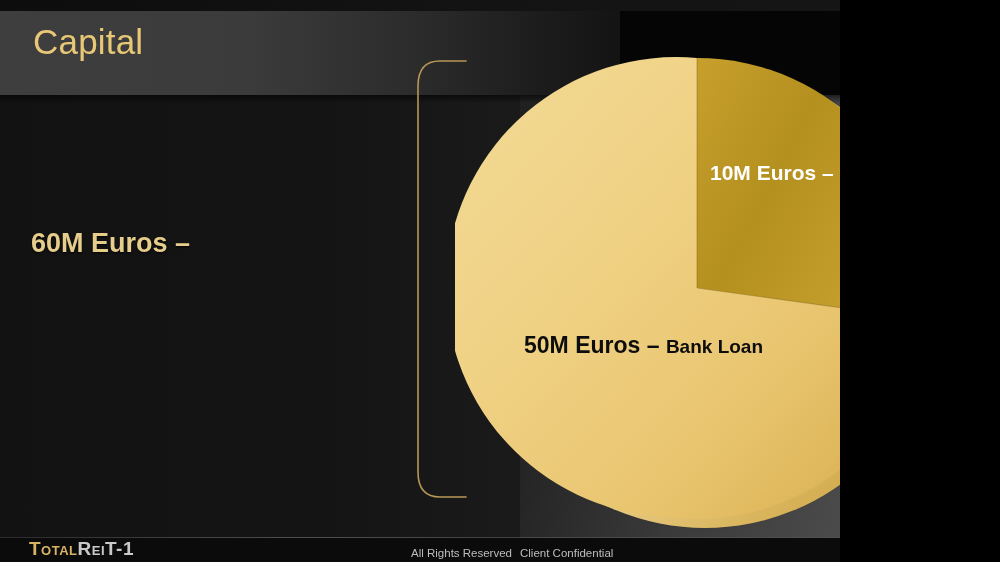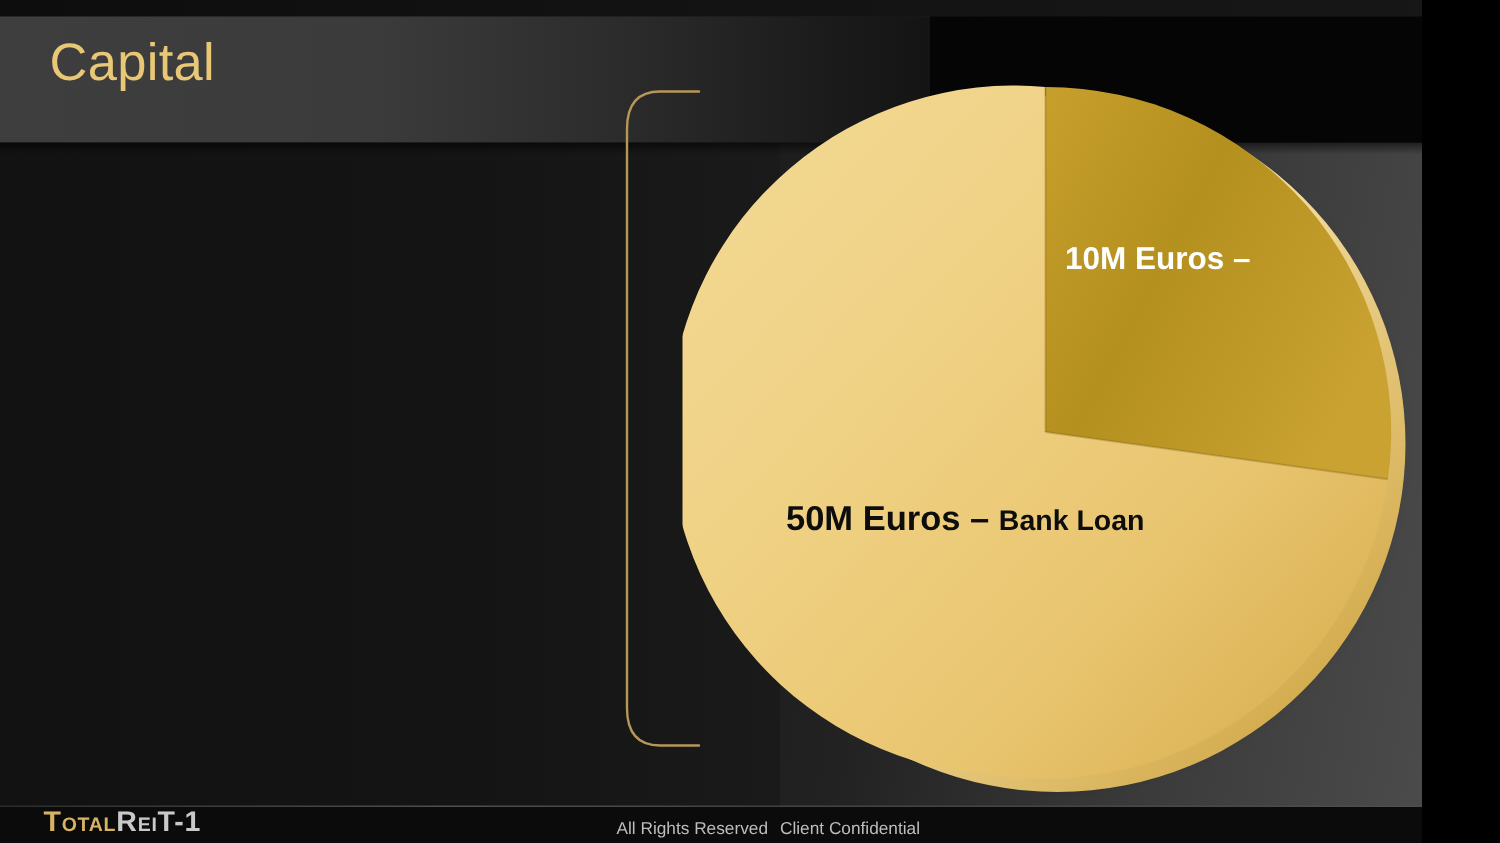--- a/index.html
+++ b/index.html
@@ -3,21 +3,21 @@
 <meta charset="utf-8">
 <title>Capital Slide</title>
 <style>
   html, body {
     margin: 0;
     padding: 0;
     background: #000;
   }
   #slide {
     position: relative;
-    width: 948px;
+    width: 840px;
     height: 562px;
     overflow: hidden;
     font-family: "Liberation Sans", sans-serif;
     background: #141414;
   }
 
   
   .bg-base {
     position: absolute;
     inset: 0;
@@ -171,20 +171,21 @@
   <div class="bg-base"></div>
   <div class="bg-dark-left"></div>
   <div class="bg-top-black"></div>
   <div class="title-band"></div>
   <div class="bg-top-right-black"></div>
   <div class="band-shadow"></div>
 
   <div class="slide-title">Capital</div>
 
   <div class="left-text">
+    <div class="line1">60M  Euros –</div>
   </div>
 
   <svg class="bracket" viewBox="0 0 56 442" width="56" height="442" fill="none">
     <path d="M52 3 H26 Q4 3 4 28 V414 Q4 439 26 439 H52" stroke="#b79757" stroke-width="1.6" fill="none" stroke-linecap="round"></path>
   </svg>
 
   <svg class="pie-wrap" viewBox="0 0 490 495" width="490" height="495">
     <defs>
       <linearGradient id="gLoan" x1="0" y1="0.05" x2="1" y2="0.95">
         <stop offset="0%" stop-color="#f2d995"></stop>

